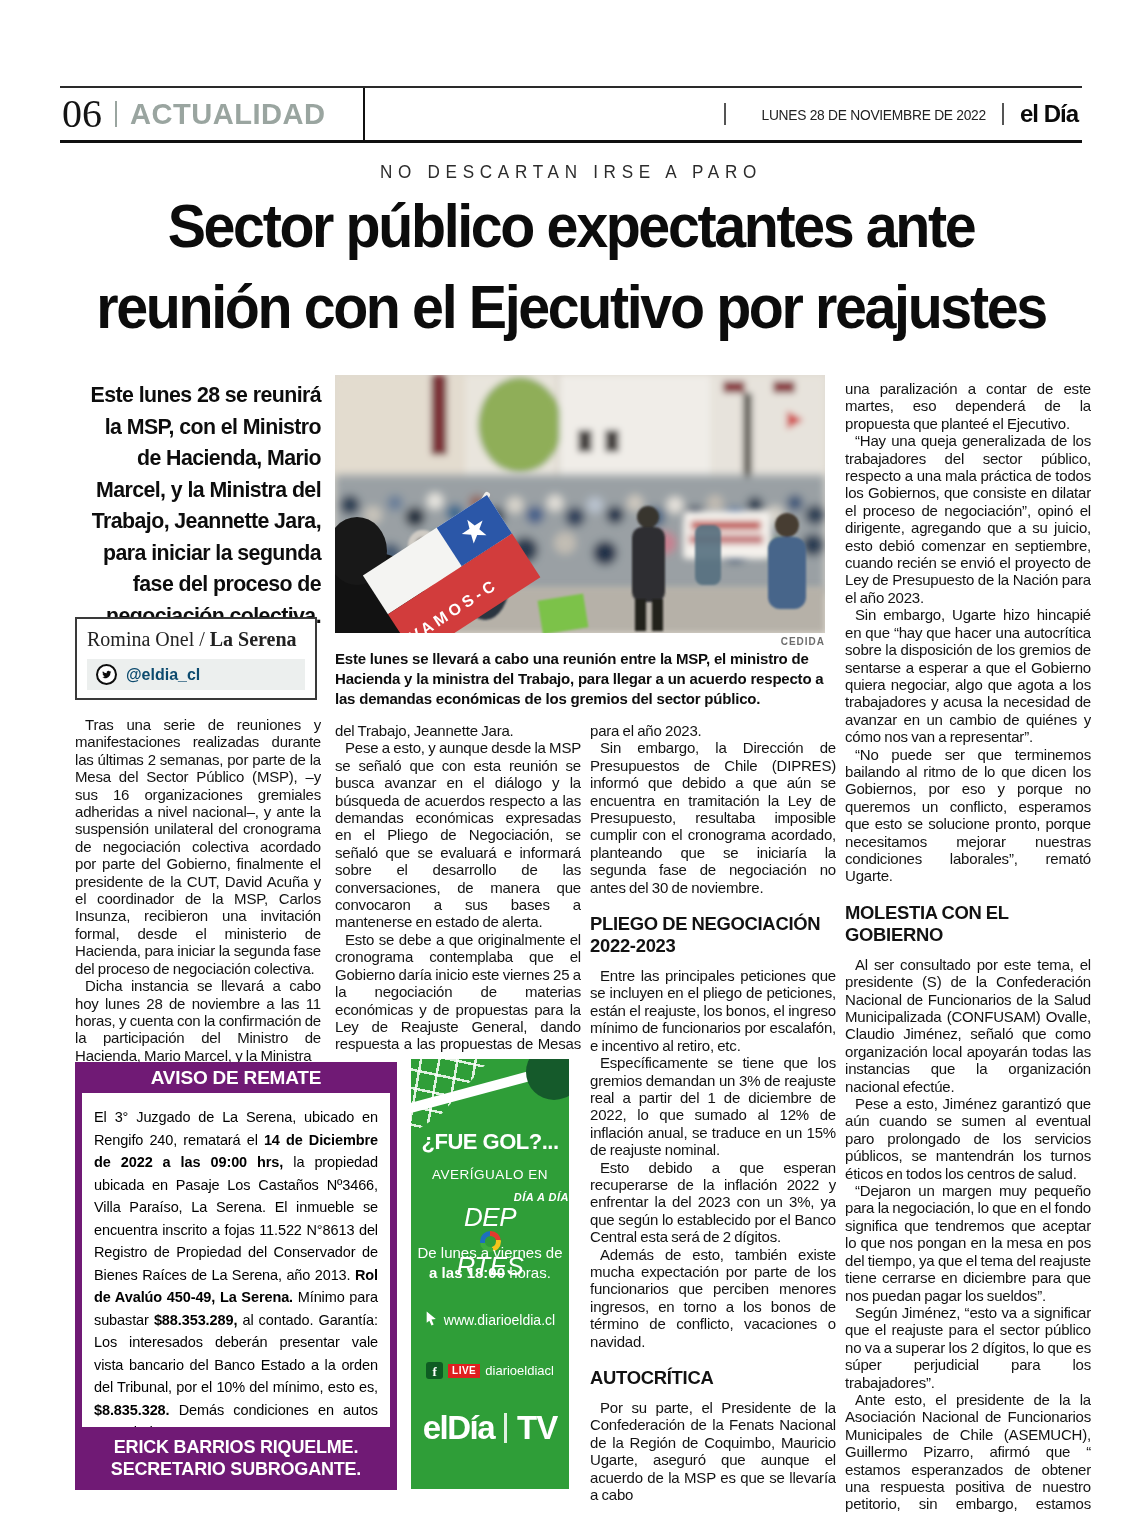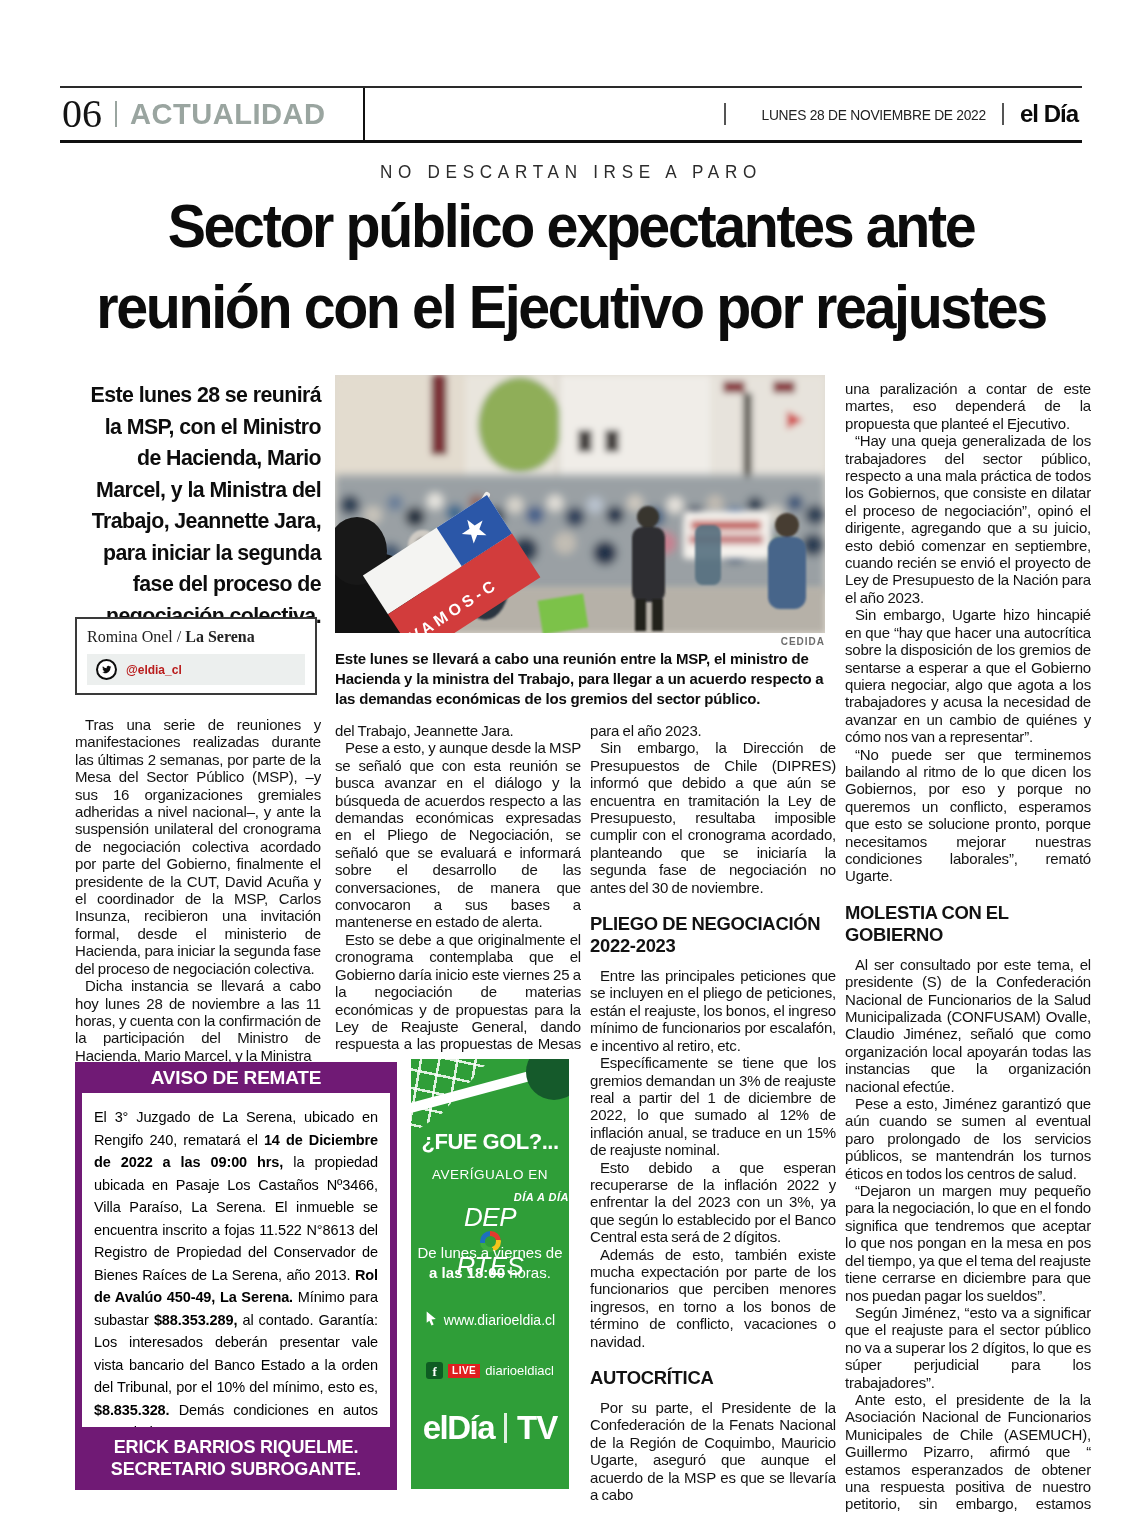--- a/index.html
+++ b/index.html
@@ -27,27 +27,27 @@
   .headline { position:absolute; top:186px; left:0; width:1142px; text-align:center;
               font-size:61px; font-weight:bold; line-height:81px; letter-spacing:-2.5px;
               color:#0c0c0c; transform:scaleX(.94); }
 
   
   .lead { position:absolute; left:73px; top:379px; width:248px; font-size:22px; font-weight:bold;
           line-height:31.5px; text-align:right; letter-spacing:-.6px; color:#0d0d0d;
           transform:scaleX(.97); transform-origin:right top; }
   .byline-box { position:absolute; left:75px; top:617px; width:242px; border:2px solid #3a3a3a;
                 padding:9px 10px 8px; background:#fff; }
-  .byline-line { font-family:"Liberation Serif", serif; font-size:16px; color:#222; }
+  .byline-line { font-family:"Liberation Serif", serif; font-size:20px; color:#222; }
   .byline-loc { font-weight:bold; }
   .twitter-row { margin-top:8px; background:#ecefee; padding:5px 9px; display:flex; align-items:center; gap:9px; }
   .tw-circle { width:21px; height:21px; border:2.5px solid #0d0d0d; border-radius:50%;
                display:flex; align-items:center; justify-content:center; flex:0 0 auto; background:#fff; }
   .tw-circle svg { width:11px; height:11px; fill:#0d0d0d; }
-  .tw-handle { font-size:12px; font-weight:bold; color:#b91c1c; }
+  .tw-handle { font-size:16px; font-weight:bold; color:#0c4a6e; }
 
   
   .photo { position:absolute; left:335px; top:375px; width:490px; height:258px; overflow:hidden; background:#d8d3ca; }
   .credit { position:absolute; left:335px; top:636px; width:490px; text-align:right;
             font-size:10px; font-weight:bold; color:#6d6d6d; letter-spacing:1px; }
   .caption { position:absolute; left:335px; top:649px; width:490px; font-size:15px; font-weight:bold;
              line-height:20px; letter-spacing:-.2px; color:#0d0d0d; }
 
   
   .col { position:absolute; width:246px; font-size:15px; line-height:17.4px; text-align:justify;

